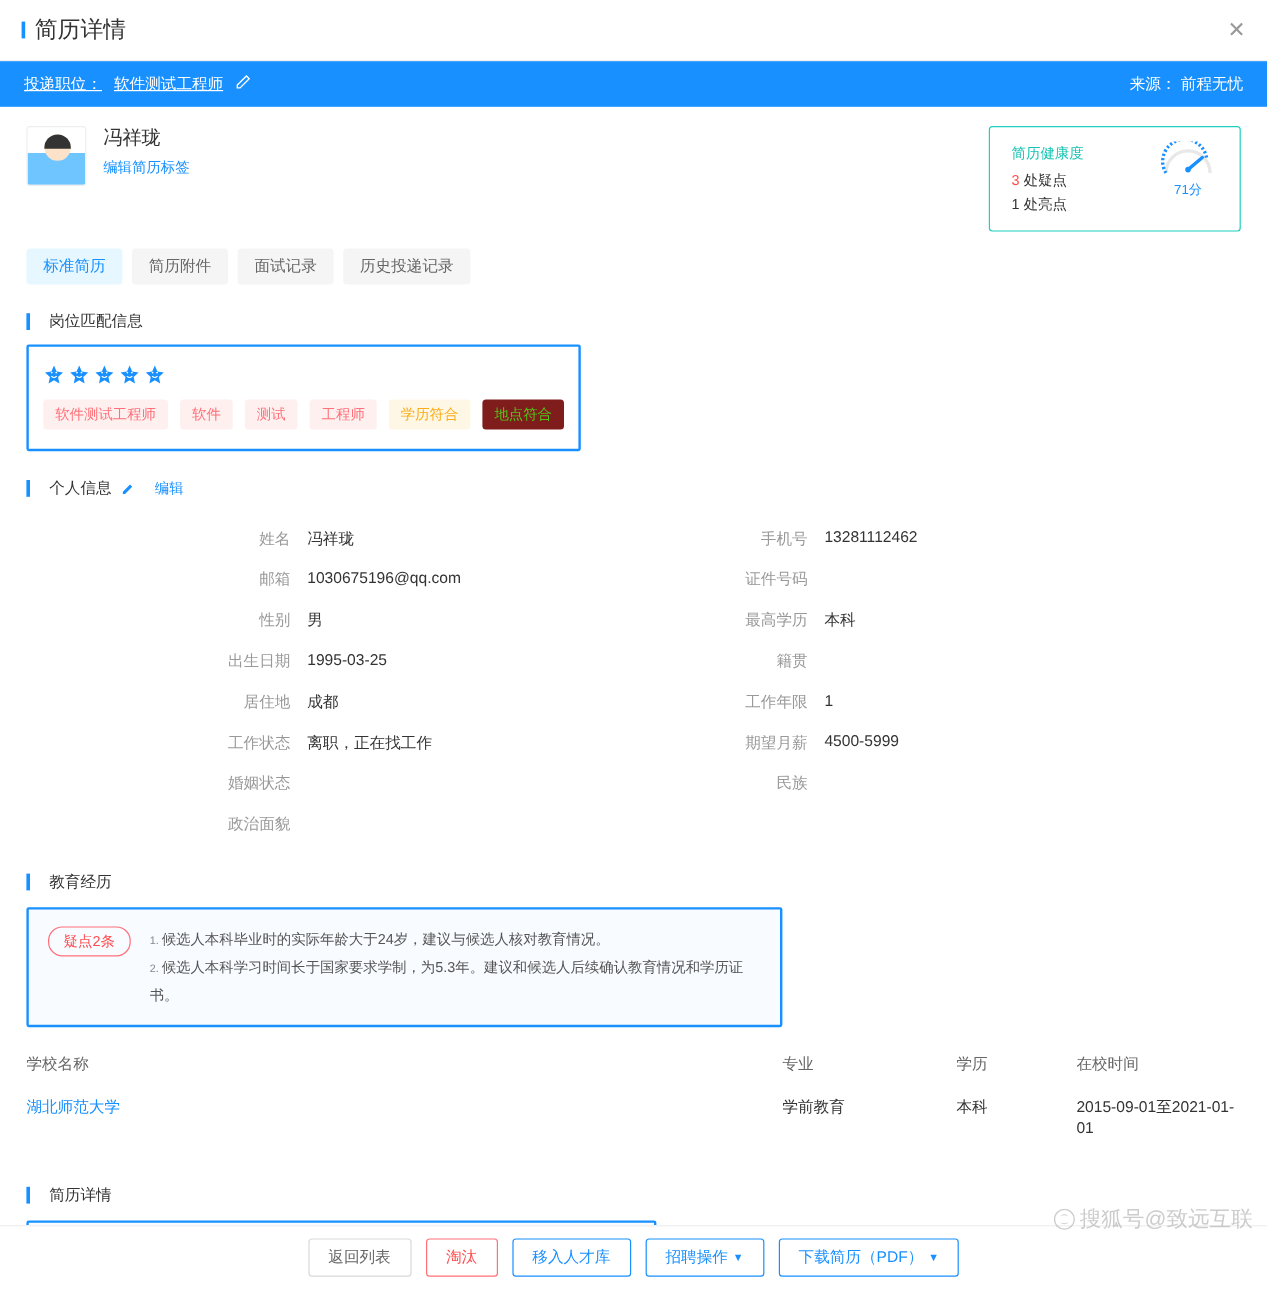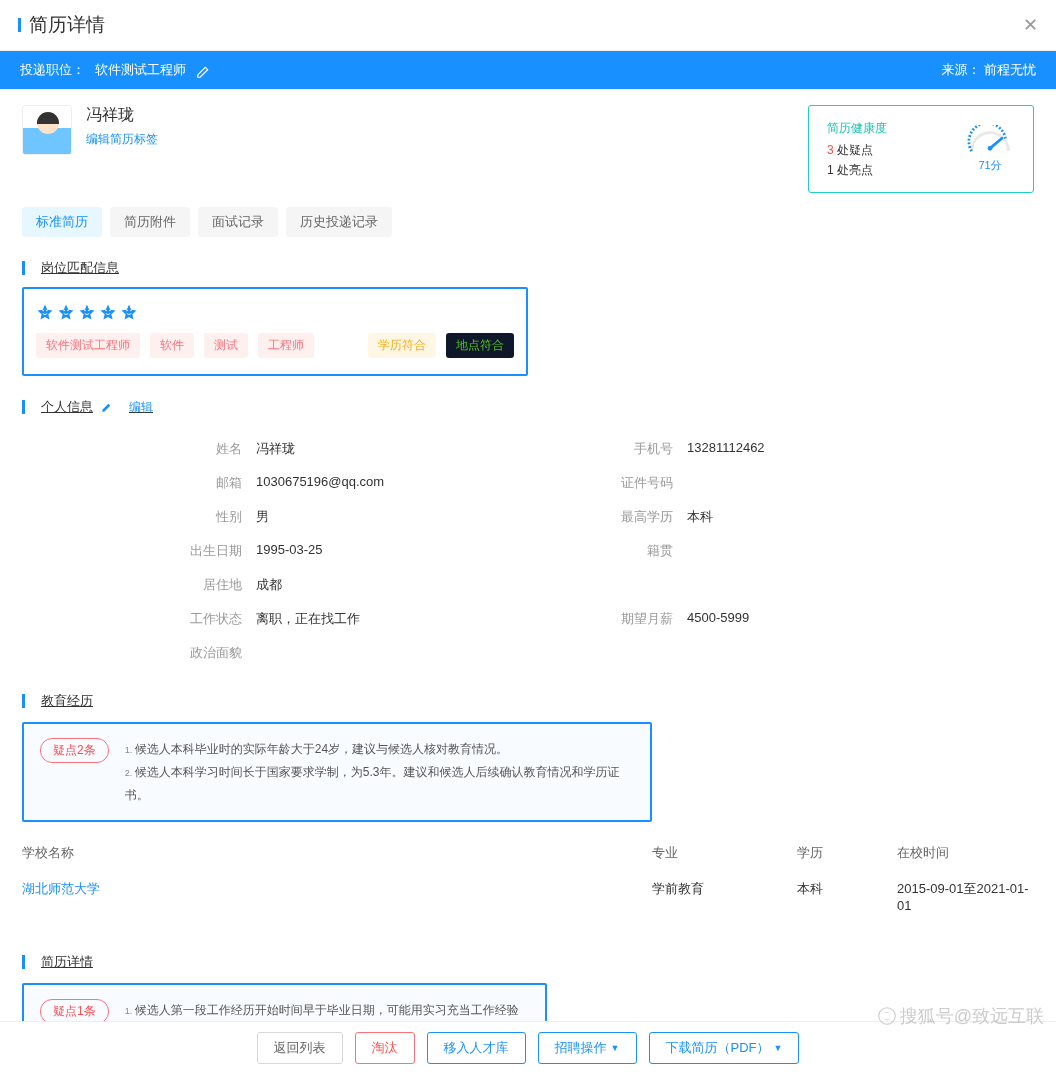--- a/index.html
+++ b/index.html
@@ -3,50 +3,50 @@
   <meta charset="utf-8">
   <style>
     * { box-sizing: border-box; margin: 0; padding: 0; }
     body { font-family: -apple-system, "PingFang SC", "Microsoft YaHei", sans-serif; font-size: 13px; color: #333; background: #fff; }
     .modal-header { padding: 12px 18px; border-bottom: 1px solid #eee; display: flex; justify-content: space-between; align-items: center; }
     .modal-header .title-wrap { display: flex; align-items: center; }
     .blue-bar { width: 3px; height: 14px; background: #1890ff; margin-right: 8px; }
     .modal-header .title-txt { font-size: 19px; color: #333; }
     .close-btn { font-size: 18px; color: #999; cursor: pointer; }
     .top-bar { background: #1890ff; color: #fff; padding: 10px 20px; display: flex; justify-content: space-between; align-items: center; font-size: 13px; }
-    .top-bar .left { display: flex; align-items: flex-end; gap: 10px; }
+    .top-bar .left { display: flex; align-items: flex-start; gap: 10px; text-decoration: underline; }
     .edit-icon { width: 14px; height: 14px; }
     .content { padding: 16px 22px 60px; position: relative; }
     .head-row { display: flex; justify-content: space-between; align-items: flex-start; }
     .profile { display: flex; gap: 14px; align-items: flex-start; }
     .avatar { width: 50px; height: 50px; border-radius: 3px; background: linear-gradient(#fff 45%, #6ec5ff 45%); position: relative; overflow: hidden; border: 1px solid #eee; }
     .avatar::before { content: ""; position: absolute; top: 6px; left: 14px; width: 22px; height: 22px; background: #fce2c9; border-radius: 50%; }
     .avatar::after { content: ""; position: absolute; top: 6px; left: 14px; width: 22px; height: 12px; background: #333; border-radius: 11px 11px 0 0; }
     .name-line .name { font-size: 16px; color: #333; margin-bottom: 5px; }
     .name-line .tag-link { font-size: 12px; color: #1890ff; cursor: pointer; }
-    .health-box { border: 1px solid #1fd0bf; border-radius: 3px; padding: 12px 18px; width: 226px; display: flex; justify-content: space-between; align-items: center; background: #fff; }
+    .health-box { border: 1px solid #1fd0bf; border-radius: 3px; padding: 12px 18px; width: 210px; display: flex; justify-content: space-between; background: #fff; }
     .health-box .hl { font-size: 12px; line-height: 20px; }
     .health-box .ht { color: #19c3b3; margin-bottom: 2px; }
     .health-box .red-dot { color: #ff4d4f; }
     .gauge { width: 50px; text-align: center; }
     .gauge svg { width: 46px; height: 32px; }
     .gauge .score { font-size: 11px; color: #1890ff; margin-top: -2px; }
     .tabs { margin-top: 14px; display: flex; gap: 8px; }
     .tab { padding: 6px 14px; font-size: 13px; color: #666; background: #f5f5f5; border-radius: 3px; cursor: pointer; }
     .tab.active { color: #1890ff; background: #e6f7ff; }
-    .sect-h { margin-top: 22px; display: flex; align-items: center; gap: 8px; font-size: 13px; color: #333; text-decoration: underline; }
+    .sect-h { margin-top: 22px; display: flex; align-items: center; gap: 8px; font-size: 13px; color: #333; }
     .edit-link { color: #1890ff; font-size: 12px; cursor: pointer; display: flex; align-items: center; gap: 17px; }
     .match-box { margin-top: 10px; border: 2px solid #1890ff; border-radius: 2px; padding: 14px 12px 16px; display: inline-block; min-width: 405px; }
     .stars { display: flex; gap: 3px; margin-bottom: 12px; }
     .star { width: 18px; height: 18px; fill: #1890ff; }
     .match-tags { display: flex; flex-wrap: wrap; gap: 10px; }
     .mtag { padding: 4px 10px; border-radius: 3px; font-size: 12px; }
     .mt-red { background: #fff0f0; color: #ff7079; }
-    .mt-org { background: #fff7e6; color: #faad14; margin-left: 44px; }
-    .mt-grn { background: #0f172a; color: #52c41a; }
+    .mt-org { background: #fff7e6; color: #faad14; }
+    .mt-grn { background: #7f1d1d; color: #52c41a; }
     .info-grid { margin-top: 16px; padding-left: 150px; }
     .info-row { display: flex; padding: 8px 0; }
     .info-pair { width: 50%; display: flex; }
     .lbl { width: 70px; color: #999; text-align: right; font-size: 13px; }
     .val { padding-left: 14px; color: #333; font-size: 13px; }
     .issue-box { margin-top: 12px; border: 2px solid #1890ff; border-radius: 2px; padding: 14px 16px; background: #f8fbff; display: flex; gap: 16px; align-items: flex-start; }
     .issue-box.narrow { max-width: 630px; }
     .issue-box.short { max-width: 525px; }
     .issue-badge { border: 1px solid #ff7079; color: #ff4d4f; border-radius: 12px; padding: 3px 12px; font-size: 12px; white-space: nowrap; }
     .issue-list { font-size: 12px; color: #555; line-height: 22px; }
@@ -226,29 +226,43 @@
         <div class="info-pair">
           <span class="lbl">籍贯</span>
           <span class="val"></span>
         </div>
       </div>
       <div class="info-row">
         <div class="info-pair">
           <span class="lbl">居住地</span>
           <span class="val">成都</span>
         </div>
+        <div class="info-pair">
+          <span class="lbl">工作年限</span>
+          <span class="val">1</span>
+        </div>
       </div>
       <div class="info-row">
         <div class="info-pair">
           <span class="lbl">工作状态</span>
           <span class="val">离职，正在找工作</span>
         </div>
         <div class="info-pair">
           <span class="lbl">期望月薪</span>
           <span class="val">4500-5999</span>
+        </div>
+      </div>
+      <div class="info-row">
+        <div class="info-pair">
+          <span class="lbl">婚姻状态</span>
+          <span class="val"></span>
+        </div>
+        <div class="info-pair">
+          <span class="lbl">民族</span>
+          <span class="val"></span>
         </div>
       </div>
       <div class="info-row">
         <div class="info-pair">
           <span class="lbl">政治面貌</span>
           <span class="val"></span>
         </div>
       </div>
     </div>
 

